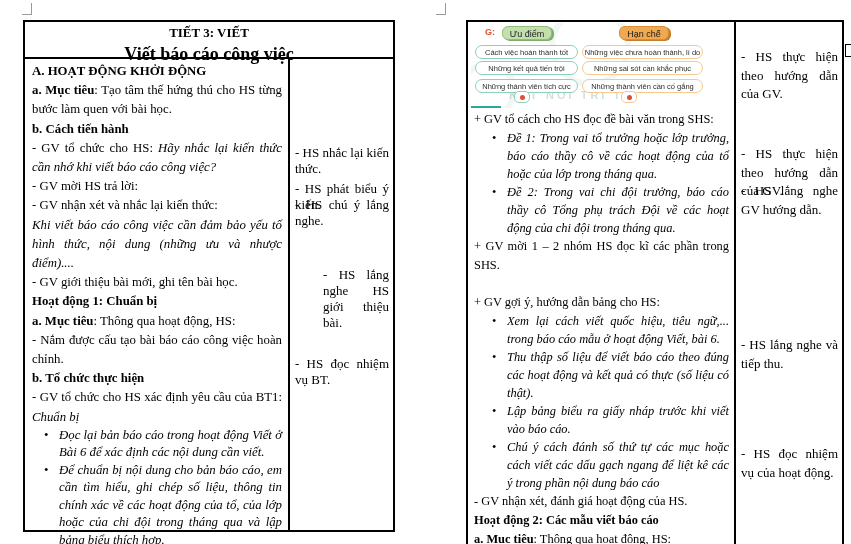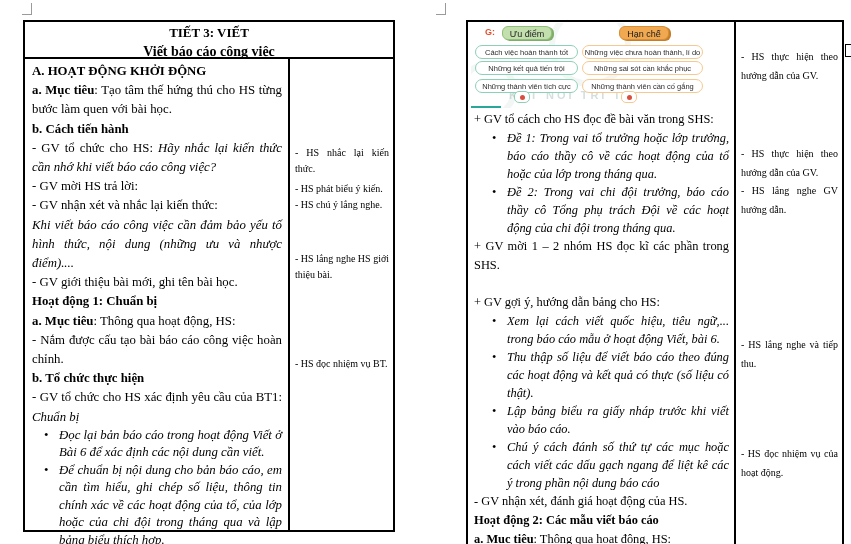--- a/index.html
+++ b/index.html
@@ -5,35 +5,35 @@
   html,body{margin:0;padding:0;background:#ffffff;}
   .canvas{position:relative;width:851px;height:544px;background:#ffffff;overflow:hidden;
           font-family:"Liberation Serif","DejaVu Serif",serif;color:#000;}
   
   .cropmark{position:absolute;width:9px;height:11px;border-right:1px solid #9a9a9a;border-bottom:1px solid #9a9a9a;}
   
   .ltable{position:absolute;left:23px;top:20px;width:372px;height:512px;border:2px solid #000;box-sizing:border-box;}
   .rtable{position:absolute;left:466px;top:20px;width:378px;height:524px;border:2px solid #000;border-bottom:none;box-sizing:border-box;}
   .thead{position:absolute;left:0;top:0;width:100%;height:37px;border-bottom:2px solid #000;box-sizing:border-box;text-align:center;}
   .thead .t1{font-weight:bold;font-size:13px;padding-top:3px;}
-  .thead .t2{font-weight:bold;font-size:14px;padding-top:3px;}
+  .thead .t2{font-weight:bold;font-size:18px;padding-top:3px;}
   .vdiv{position:absolute;width:2px;background:#000;}
   .lcol{position:absolute;box-sizing:border-box;text-align:justify;}
   .rcol{position:absolute;box-sizing:border-box;}
   .para{margin:0;}
   .p1 .para{font-size:12.8px;line-height:19.2px;}
   .p2 .para{font-size:12.4px;line-height:18.8px;}
   .b{font-weight:bold;}
   .i{font-style:italic;}
   .bullet{position:relative;padding-left:27px;line-height:17.5px !important;}
   .p2 .bullet{padding-left:33px;line-height:18px !important;}
   .bullet::before{content:"\2022";position:absolute;left:12px;top:0;}
   .p2 .bullet::before{left:18px;}
   .gap{min-height:19px;}
-  .note{position:absolute;left:5px;right:4px;font-size:10px;line-height:16px;text-align:justify;}
+  .note{position:absolute;left:5px;right:4px;font-size:13px;line-height:16px;text-align:justify;}
   .p2 .note{line-height:18.5px;}
   
   .figure{position:absolute;left:3px;top:1px;width:260px;height:85px;background:#fff;overflow:hidden;
           font-family:"Liberation Sans","DejaVu Sans",sans-serif;}
   .fig-g{position:absolute;left:14px;top:4px;font-size:9px;font-weight:bold;color:#e0502f;}
   .tab{position:absolute;top:3px;height:14px;line-height:14px;text-align:center;font-size:9px;color:#1d1d1d;
        border-radius:6px;box-sizing:border-box;}
   .tab-green{left:31px;width:50px;background:#c3dfae;border:1px solid #8fbf78;box-shadow:2px 1px 0 #7fae6a;}
   .tab-orange{left:148px;width:50px;background:#f0a851;border:1px solid #d98e33;box-shadow:2px 1px 0 #c57d28;}
   .fbox{position:absolute;height:14px;line-height:13px;text-align:center;font-size:7.5px;color:#2c2c2c;
@@ -78,21 +78,21 @@
         <div class="para"><span>- Nắm được cấu tạo bài báo cáo công việc hoàn chỉnh.</span></div>
         <div class="para"><span class="b">b. Tổ chức thực hiện</span></div>
         <div class="para"><span>- GV tổ chức cho HS xác định yêu cầu của BT1: </span><span class="i">Chuẩn bị</span></div>
         <div class="para bullet"><span class="i">Đọc lại bản báo cáo trong hoạt động Viết ở Bài 6 để xác định các nội dung cần viết.</span></div>
         <div class="para bullet"><span class="i">Để chuẩn bị nội dung cho bản báo cáo, em cần tìm hiểu, ghi chép số liệu, thông tin chính xác về các hoạt động của tổ, của lớp hoặc của chi đội trong tháng qua và lập bảng biểu thích hợp.</span></div>
       </div>
     <div class="rcol" style="left:265px;top:37px;right:0;bottom:0;">
       <div class="note" style="top:86px;">- HS nhắc lại kiến thức.</div>
       <div class="note" style="top:122px;">- HS phát biểu ý kiến.</div>
       <div class="note" style="top:138px;">- HS chú ý lắng nghe.</div>
-      <div class="note" style="top:192px;">- HS lắng nghe HS giới thiệu bài.</div>
+      <div class="note" style="top:208px;margin-left:28px;">- HS lắng nghe HS giới thiệu bài.</div>
       <div class="note" style="top:297px;">- HS đọc nhiệm vụ BT.</div>
     </div>
   </div>
 
   <div class="rtable p2">
     <div class="vdiv" style="left:266px;top:0;bottom:0;"></div>
 
     <div class="lcol" style="left:0;top:0;width:266px;">
 
       <div class="figure">

